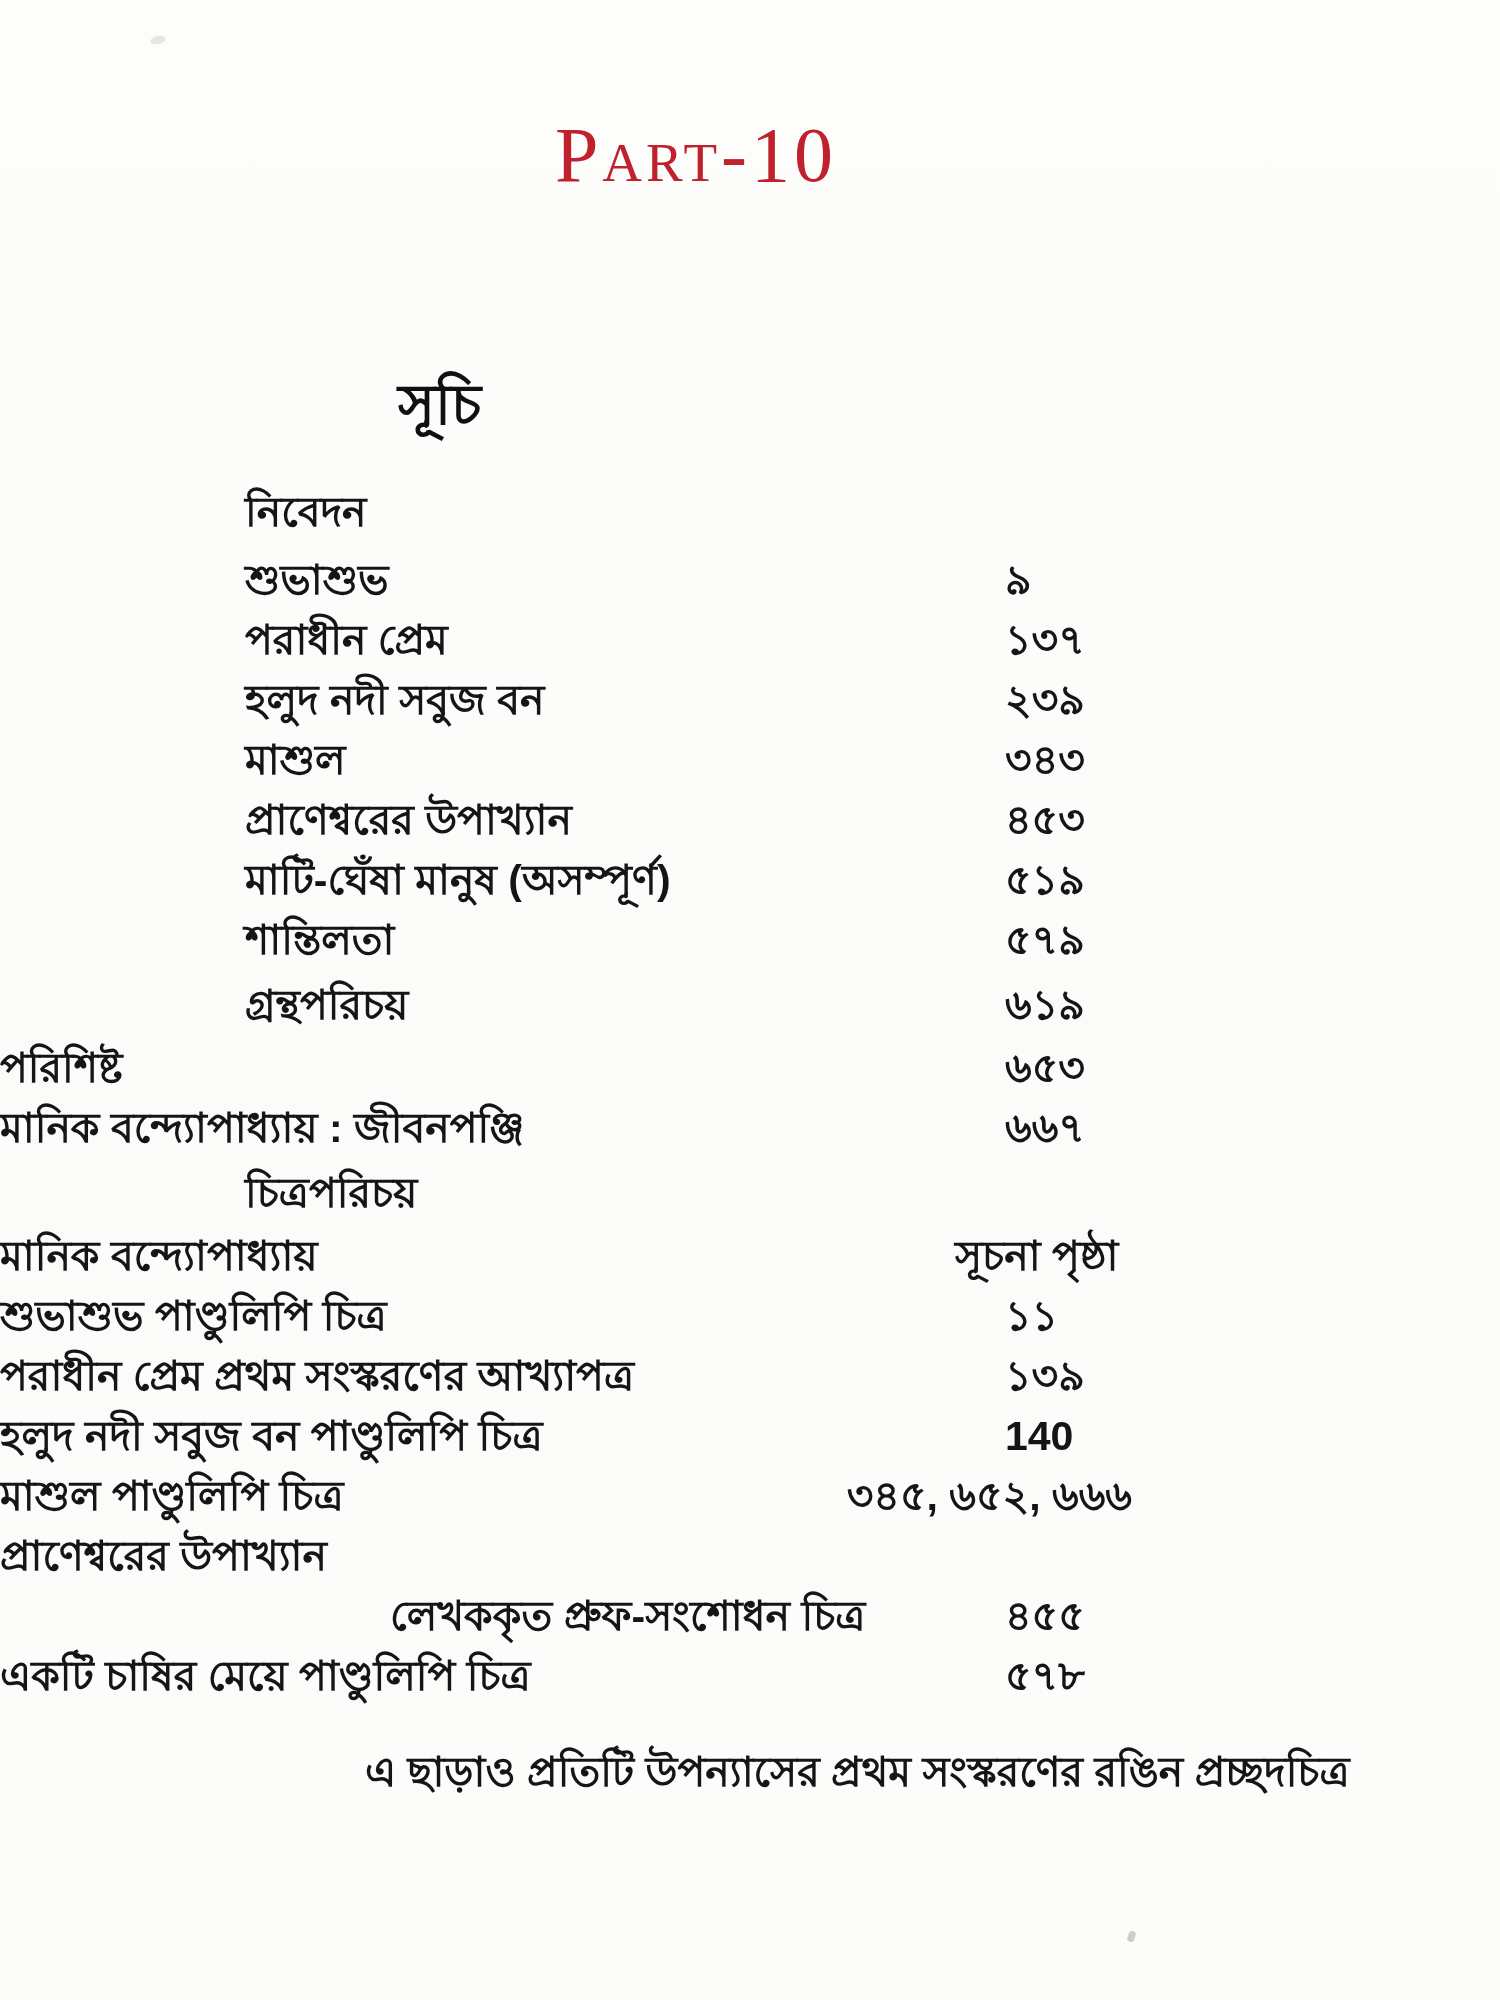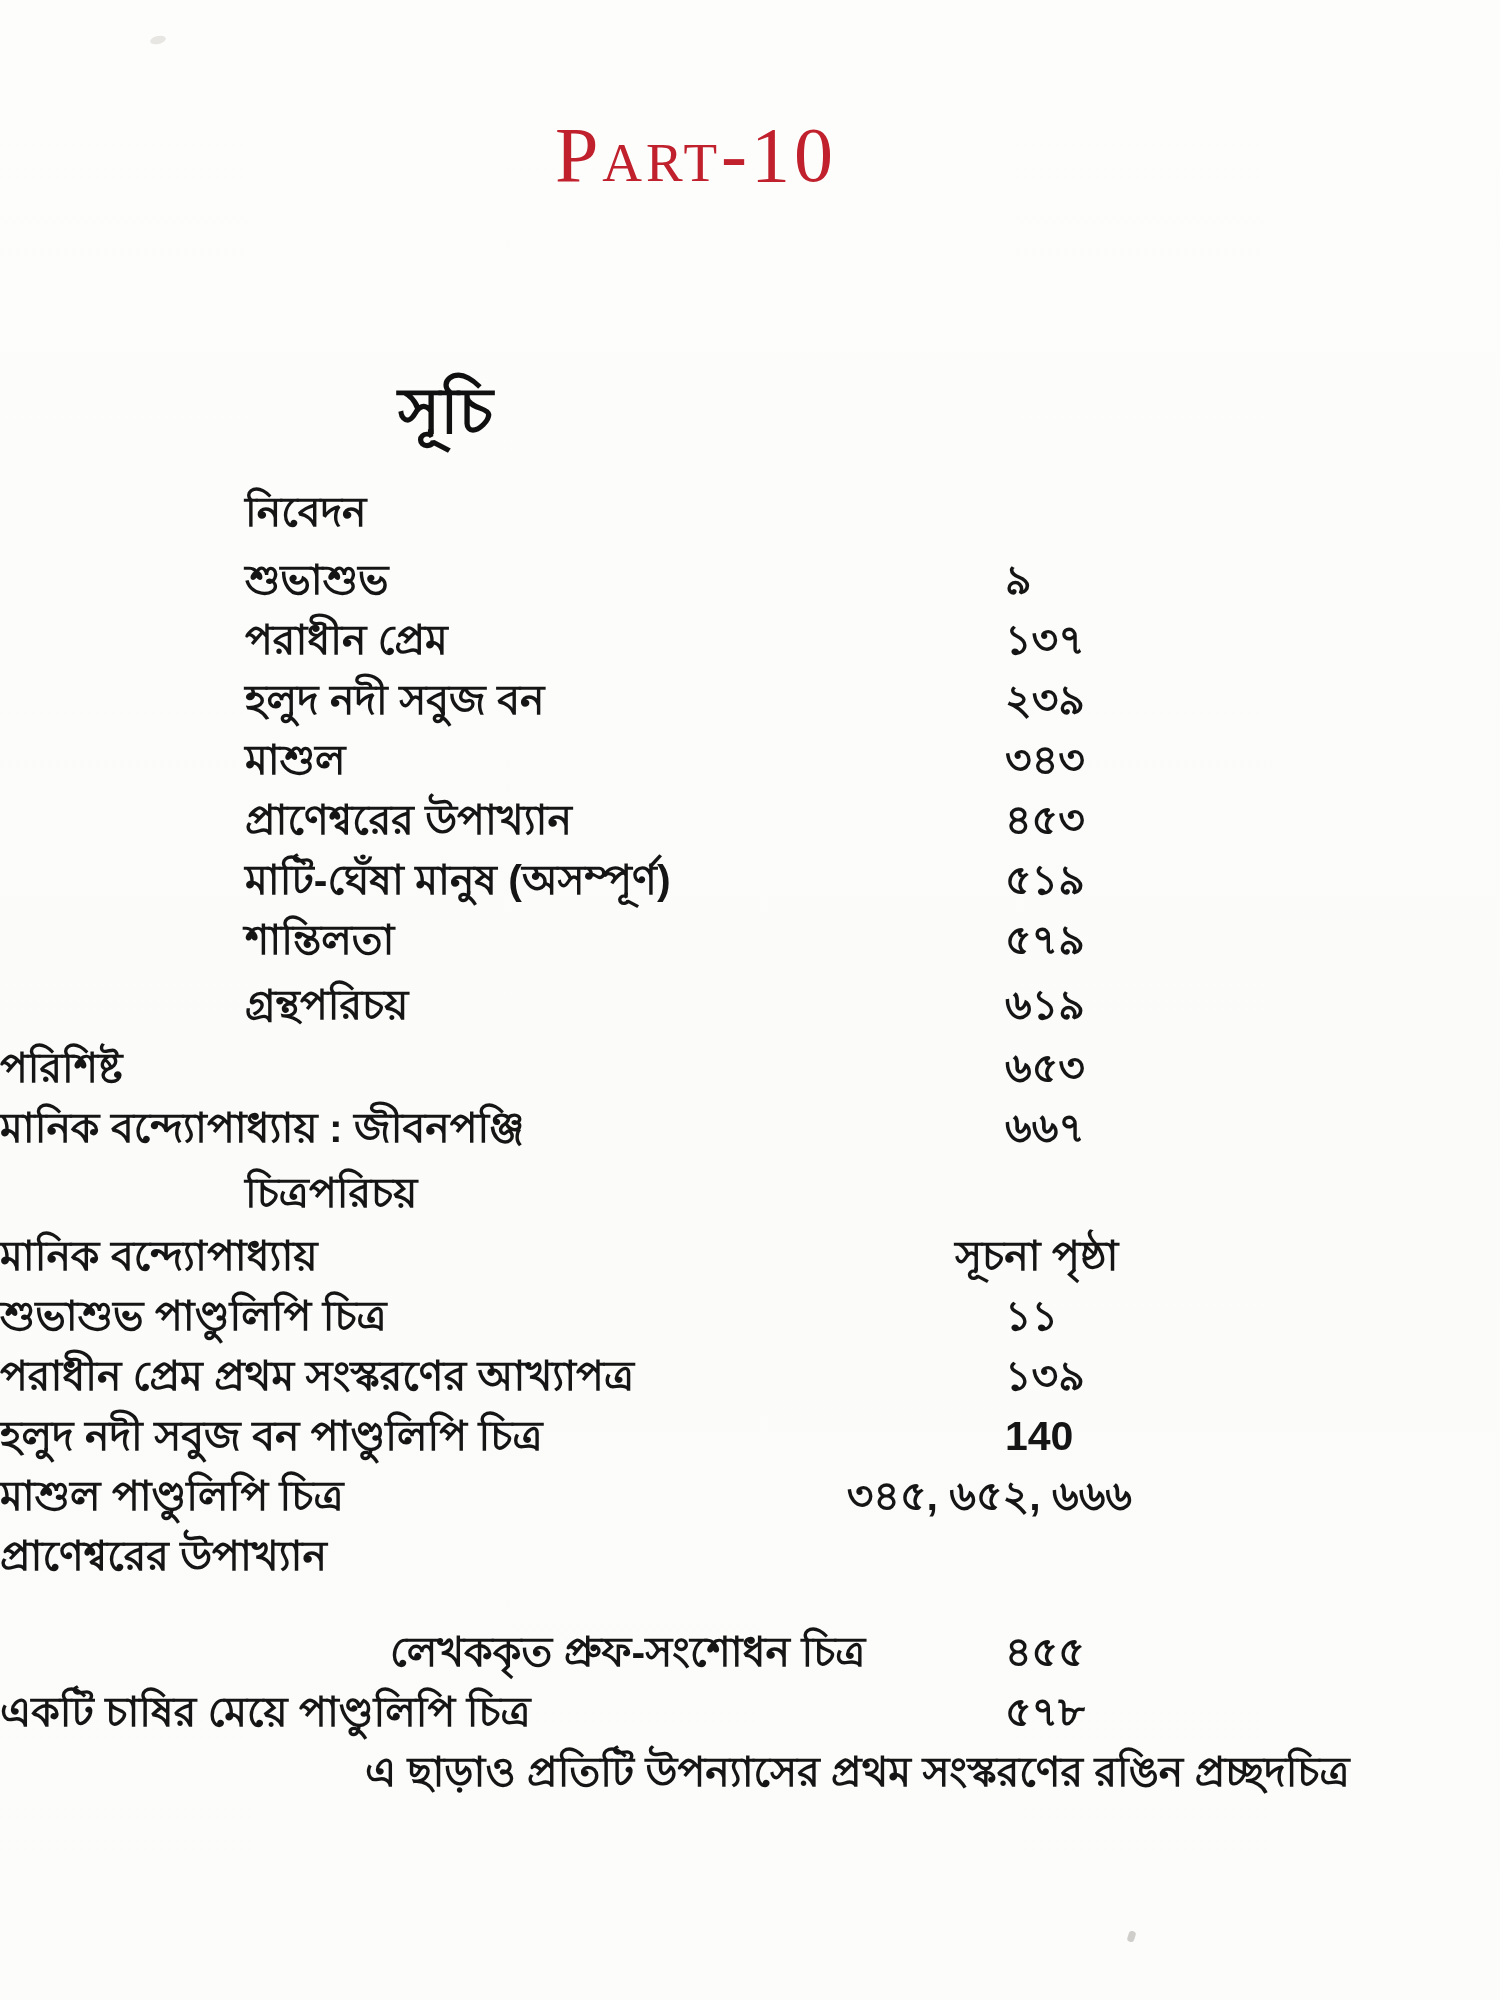--- a/index.html
+++ b/index.html
@@ -13,30 +13,30 @@
   .page-title{
     position:absolute;top:112px;left:12px;width:1368px;text-align:center;
     font-family:"Liberation Serif",serif;
     font-variant:small-caps;
     font-size:78px;line-height:1.1;
     letter-spacing:4px;
     font-weight:400;
   }
   .toc-heading{
     position:absolute;top:362px;left:398px;
-    font-size:64px;font-weight:700;color:#101010;
+    font-size:56px;font-weight:700;color:#101010;
   }
   .toc-list{position:absolute;top:484px;left:0;width:1500px;}
   .toc-row{
     position:relative;height:60px;line-height:56px;
     font-size:41px;font-weight:700;color:#151515;white-space:nowrap;
   }
   .toc-row.indent-0{padding-left:245px;}
   .toc-row.indent-1{}
-  .toc-row.indent-2{padding-left:390px;margin-top:36px;}
+  .toc-row.indent-2{padding-left:390px;}
   .toc-row.gap-above{margin-top:8px;font-family:Liberation Mono, monospace;}
   .toc-row.gap-after{margin-bottom:8px;}
   .toc-page{position:absolute;left:1005px;top:0;}
   .toc-page.wide{left:auto;right:368px;}
   .toc-page.label{left:955px;}
   .footnote{
     position:absolute;top:1740px;left:365px;
     font-size:41px;font-weight:700;color:#151515;white-space:nowrap;
   }
   .artifact-top-left{

